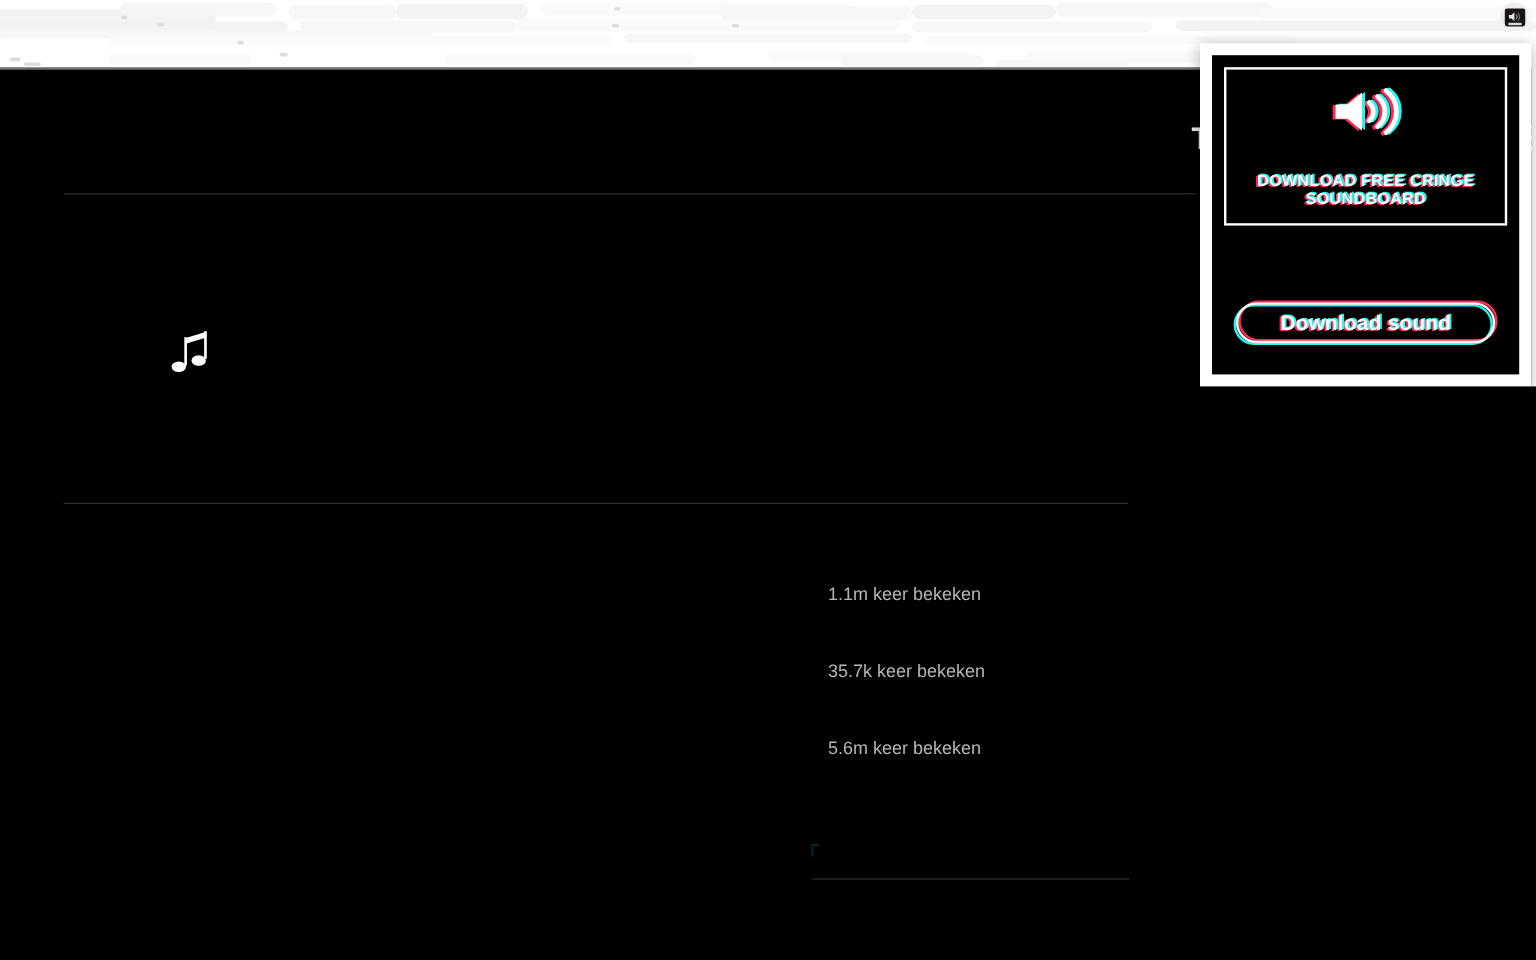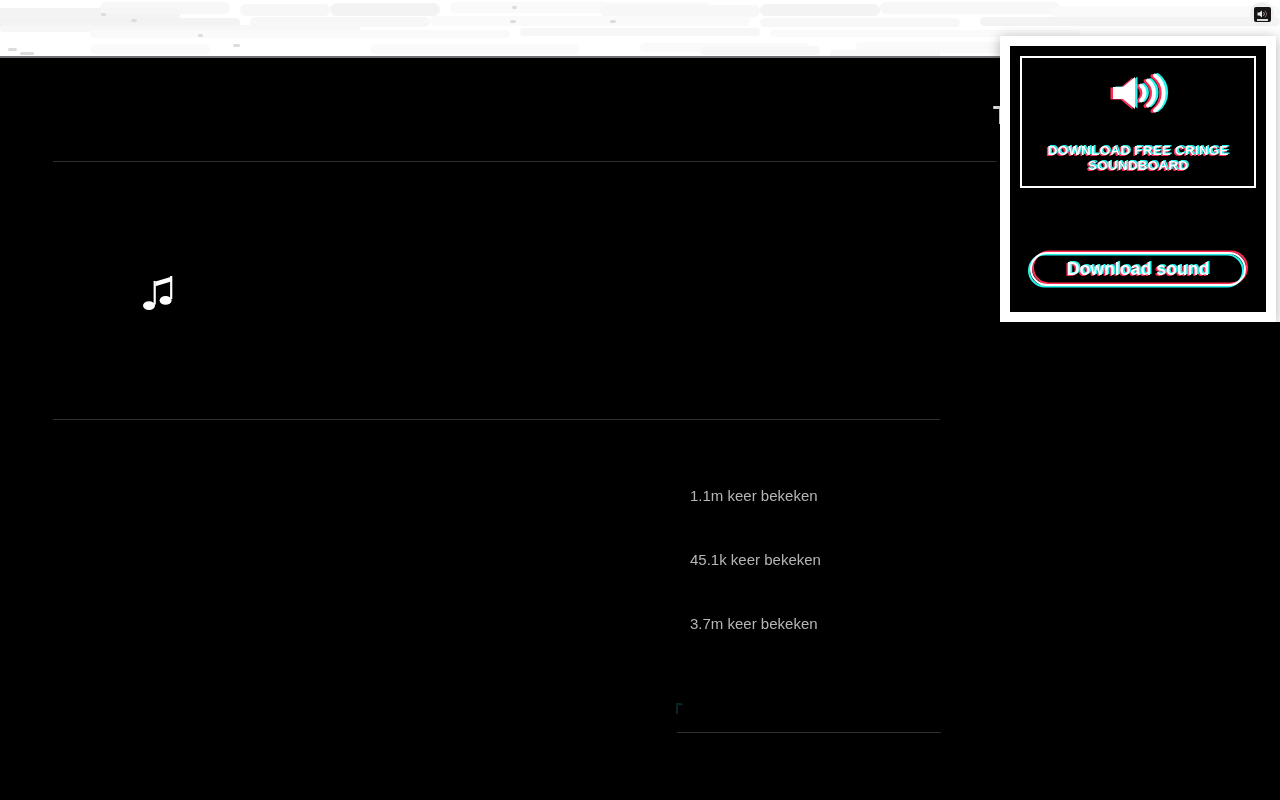--- a/index.html
+++ b/index.html
@@ -205,24 +205,24 @@
       </svg>
     </div>
 
     <div class="ghost-mark"></div>
 
     <div class="view-list">
       <div class="view-row">
         <span class="view-count">1.1m keer bekeken</span>
       </div>
       <div class="view-row">
-        <span class="view-count">45.1k keer bekeken</span>
+        <span class="view-count">35.7k keer bekeken</span>
       </div>
       <div class="view-row">
-        <span class="view-count">3.7m keer bekeken</span>
+        <span class="view-count">5.6m keer bekeken</span>
       </div>
     </div>
   </div>
 
   <div class="right-sliver"></div>
 
   <div class="ext-anchor-btn">
     <span class="glyph">
       <svg viewBox="0 0 24 20" aria-hidden="true">
         <path d="M3 7 H7 L12 3 V17 L7 13 H3 Z" fill="#e9e9e9"></path>

